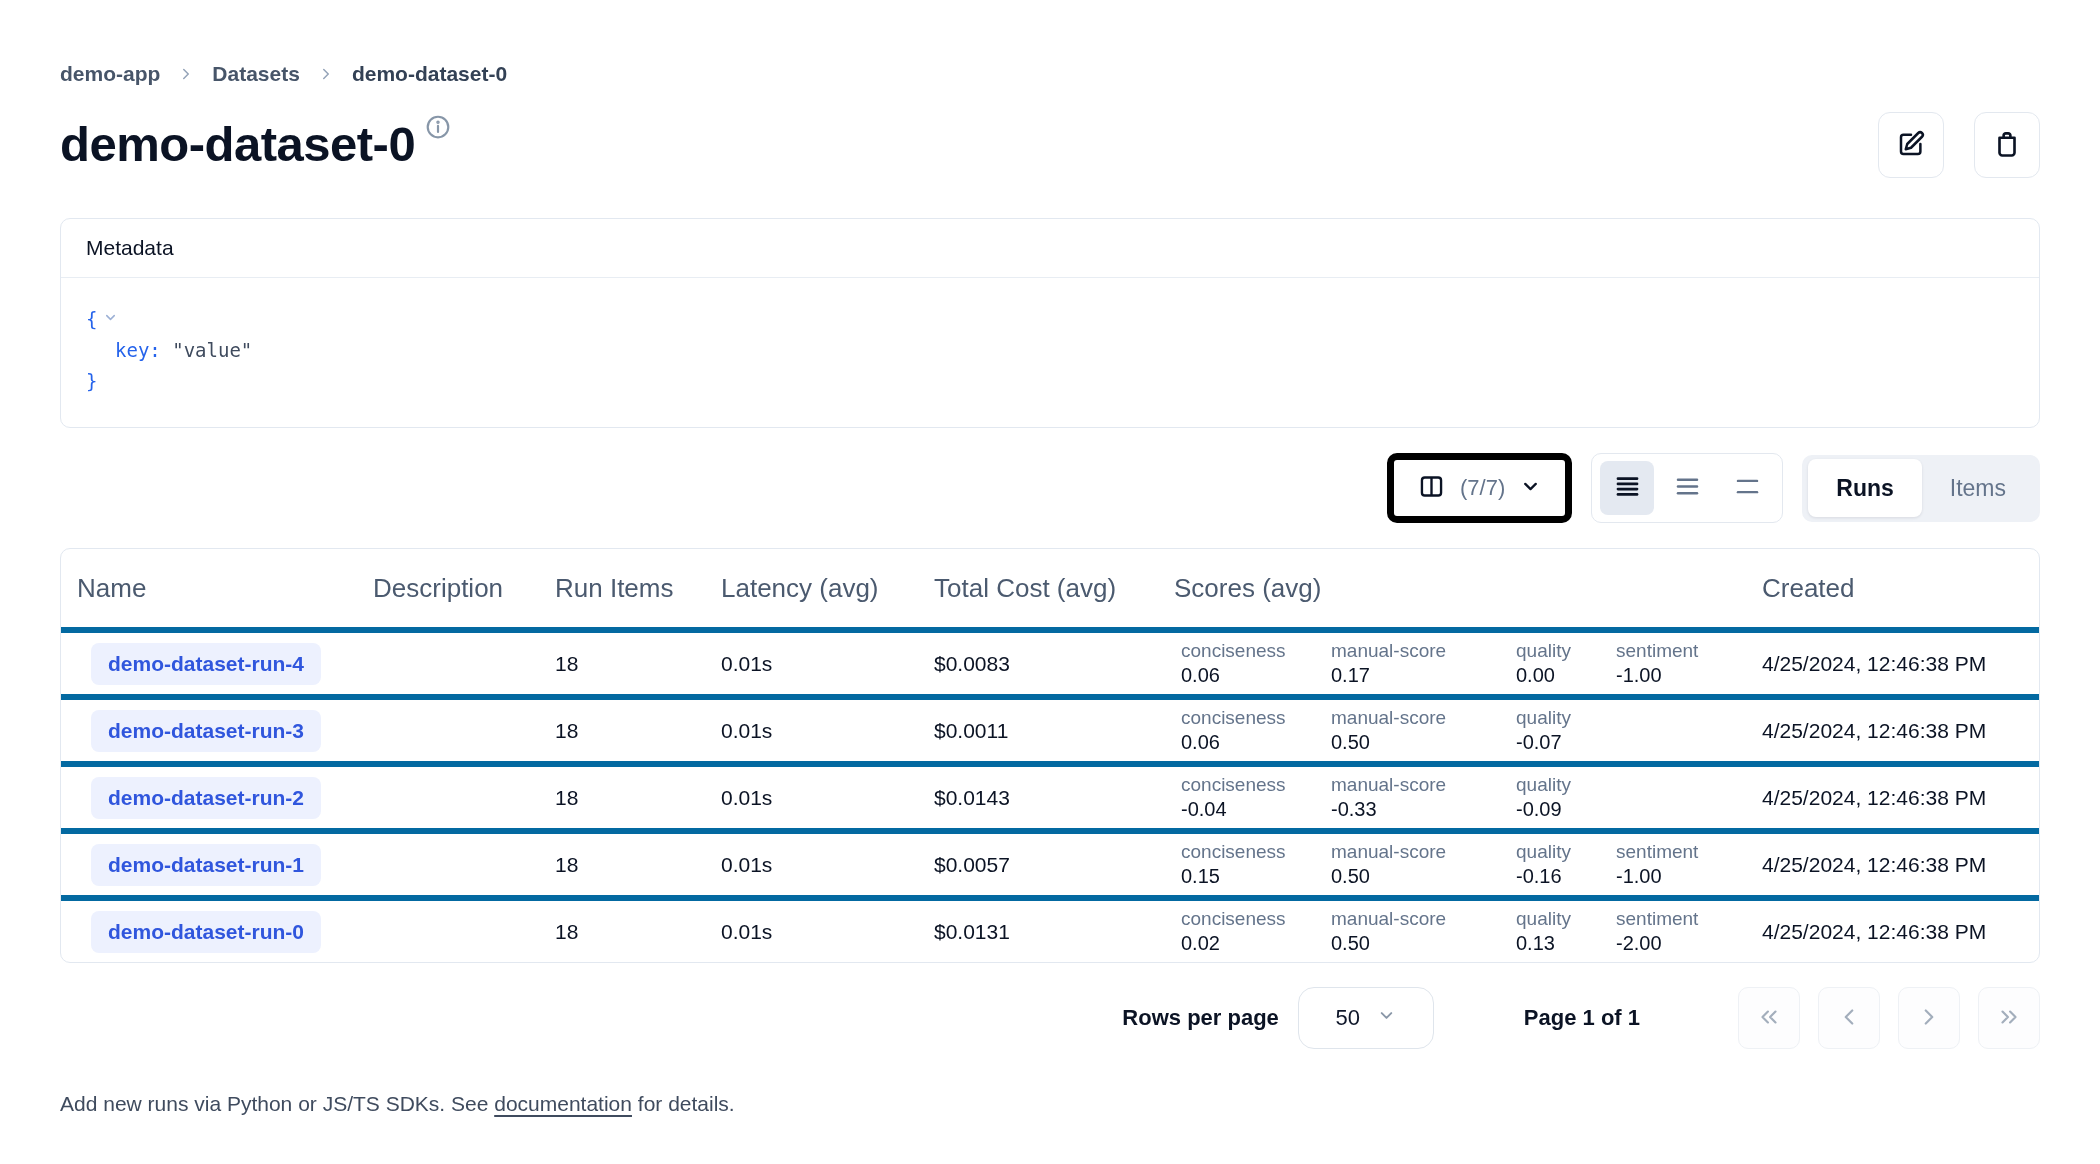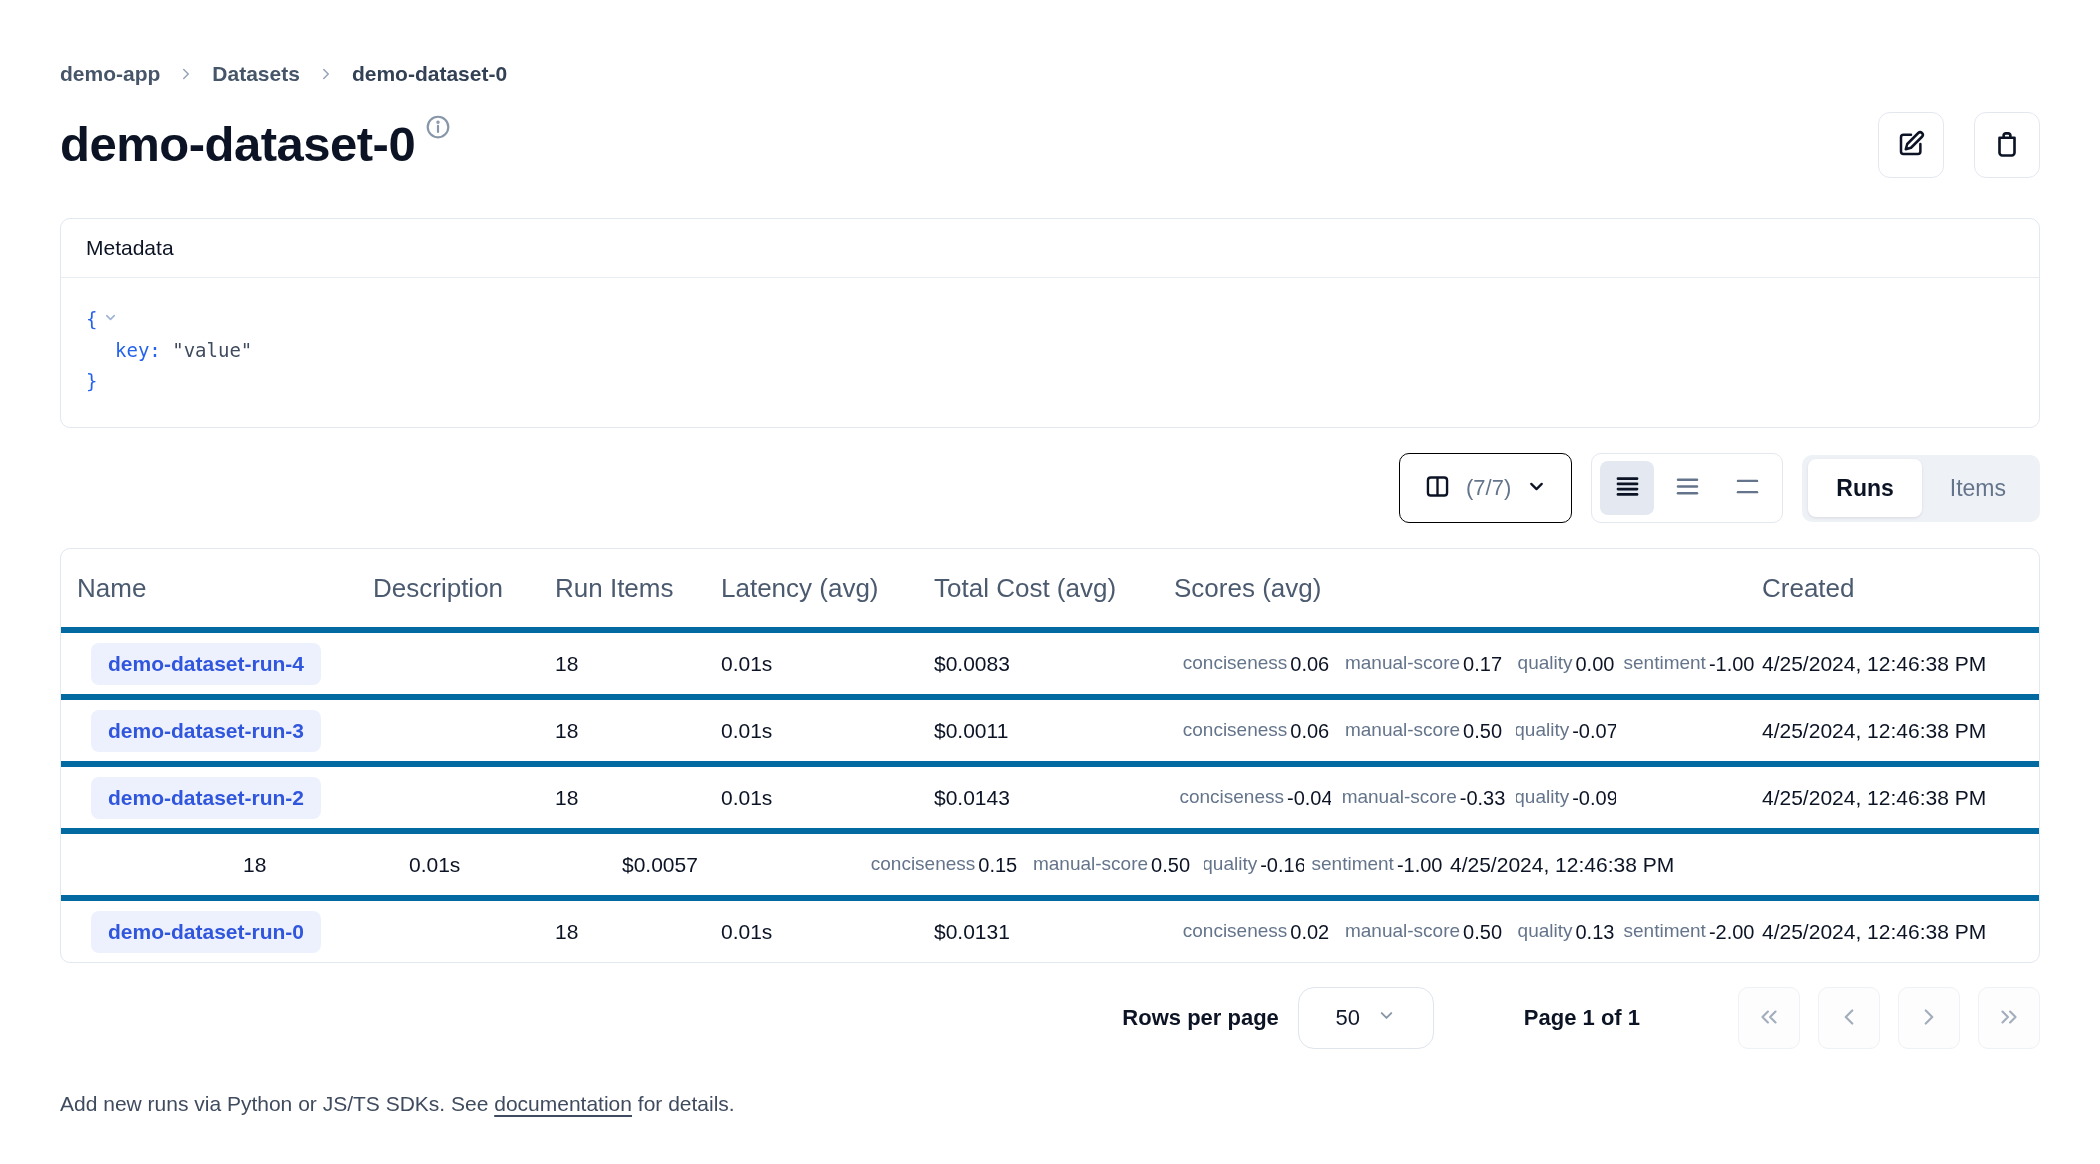--- a/index.html
+++ b/index.html
@@ -24,21 +24,21 @@
   .metadata-header { padding:17px 25px; font-size:21px; font-weight:400; color:#0b1324; border-bottom:1px solid #e8edf3; }
   .metadata-body { padding:25px 25px 30px; font-family:"DejaVu Sans Mono",monospace; font-size:19px; line-height:31px; color:#334155; }
   .json-line { white-space:pre; }
   .json-indent { padding-left:29px; }
   .json-punct, .json-key { color:#2563eb; }
   .json-value { color:#3f4b5e; }
   .json-caret { display:inline-block; margin-left:6px; color:#9cb0d5; vertical-align:1px; }
 
   
   .toolbar { margin-top:25px; display:flex; justify-content:flex-end; align-items:center; gap:19px; }
-  .col-select-btn { height:70px; display:flex; align-items:center; gap:15px; padding:0 24px; background:#fff; border:1px solid #000000; border-radius:10px; cursor:pointer; }
+  .col-select-btn { height:70px; display:flex; align-items:center; gap:15px; padding:0 24px; background:#fff; border:7px solid #000000; border-radius:10px; cursor:pointer; }
   .col-select-btn .cols-icon { color:#0b1324; }
   .col-select-count { font-size:22px; color:#64748b; }
   .col-select-btn .chev { color:#0b1324; }
   .rowheight-group { height:70px; display:flex; align-items:center; gap:6px; padding:0 8px; border:1px solid #e3e8ef; border-radius:10px; background:#fff; }
   .rowheight-btn { width:54px; height:54px; border-radius:8px; display:flex; align-items:center; justify-content:center; color:#64748b; cursor:pointer; background:transparent; border:none; }
   .rowheight-btn.active { background:#e4e9f1; color:#0b1324; }
   .view-tabs { height:67px; background:#eef1f6; border-radius:10px; padding:6px; display:flex; align-items:center; }
   .view-tab { height:58px; padding:0 28px; display:flex; align-items:center; font-size:23px; font-weight:500; color:#64748b; border-radius:8px; cursor:pointer; }
   .view-tab.active { background:#fff; color:#0b1324; font-weight:700; box-shadow:0 1px 3px rgba(15,23,42,.10); }
 
@@ -47,21 +47,21 @@
   .t-header { display:flex; align-items:center; height:78px; font-size:26px; font-weight:500; color:#4b5a6f; }
   .t-row { display:flex; align-items:center; height:67px; border-top:6px solid #0369a1; font-size:21px; color:#0b1324; }
   .c-name { width:312px; padding-left:16px; flex:none; }
   .c-desc { width:182px; flex:none; }
   .c-items { width:166px; flex:none; }
   .c-latency { width:213px; flex:none; }
   .c-cost { width:240px; flex:none; }
   .c-scores { width:588px; flex:none; display:flex; align-items:center; }
   .c-created { flex:1 1 auto; min-width:0; overflow:hidden; white-space:nowrap; }
   .run-link { display:inline-block; margin-left:14px; background:#edf1fe; color:#3056dd; font-weight:700; font-size:21px; padding:9px 17px; border-radius:8px; cursor:pointer; white-space:nowrap; }
-  .score-item { display:flex; flex-direction:row; justify-content:center; gap:3px; overflow:hidden; }
+  .score-item { display:flex; flex-direction:column; justify-content:center; gap:3px; overflow:hidden; }
   .score-item:nth-child(1) { width:157px; padding-left:7px; flex:none; }
   .score-item:nth-child(2) { width:185px; flex:none; }
   .score-item:nth-child(3) { width:100px; flex:none; }
   .score-item:nth-child(4) { flex:1; }
   .score-label { font-size:19px; color:#64748b; line-height:1.1; white-space:nowrap; }
   .score-value { font-size:20px; color:#0b1324; line-height:1.1; white-space:nowrap; }
 
   
   .pagination { margin-top:23px; display:flex; align-items:center; justify-content:flex-end; height:64px; }
   .rpp-label { font-size:22px; font-weight:700; color:#0b1324; }
@@ -256,20 +256,21 @@
             </div>
             <div class="score-item">
               <div class="score-label">quality</div>
               <div class="score-value">-0.09</div>
             </div>
           </div>
       <div class="c-created">4/25/2024, 12:46:38 PM</div>
     </div>
 
     <div class="t-row">
+      <div class="c-name"><span class="run-link">demo-dataset-run-1</span></div>
       <div class="c-desc"></div>
       <div class="c-items">18</div>
       <div class="c-latency">0.01s</div>
       <div class="c-cost">$0.0057</div>
       <div class="c-scores">
             <div class="score-item">
               <div class="score-label">conciseness</div>
               <div class="score-value">0.15</div>
             </div>
             <div class="score-item">

